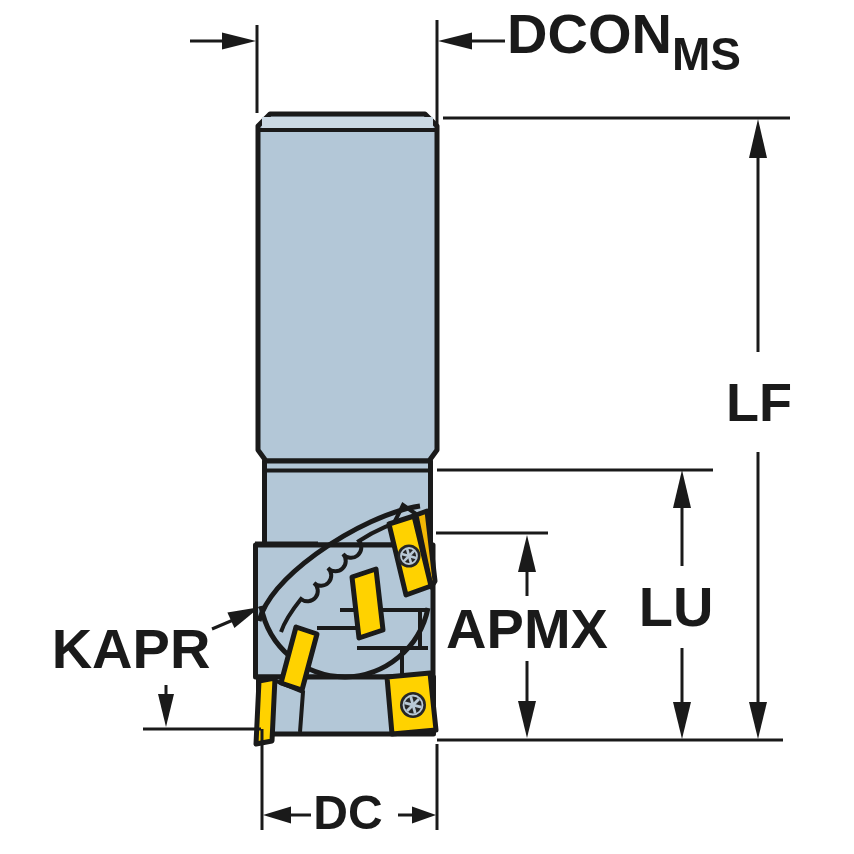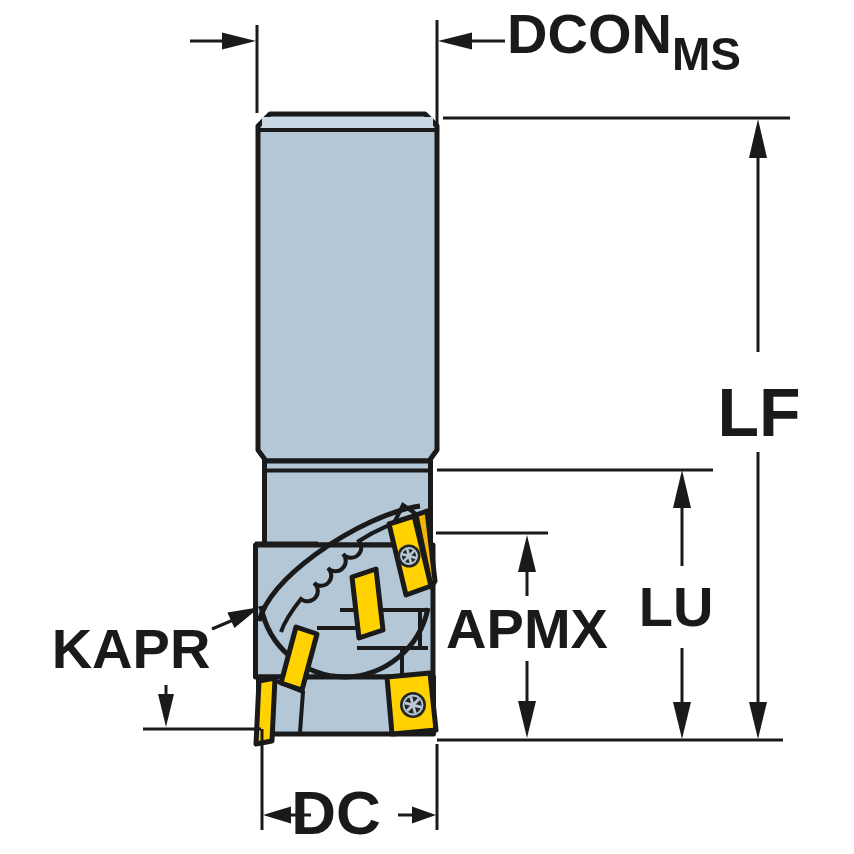--- a/index.html
+++ b/index.html
@@ -149,22 +149,22 @@
         <line class="dim" x1="291" y1="815" x2="311" y2="815"></line>
         <polygon class="f-out" points="263,815 291,806.5 291,823.5"></polygon>
         <line class="dim" x1="398" y1="815" x2="412" y2="815"></line>
         <polygon class="f-out" points="436,815 412,806.5 412,823.5"></polygon>
       </g>
     </g>
   </svg>
 
   <div class="lbl" style="left:507px; top:6px; font-size:56px;"><span>DCON</span><span class="sub">MS</span></div>
 
-  <div class="lbl ctr" style="left:759px; top:412px; font-size:68px;">LF</div>
+  <div class="lbl ctr" style="left:759px; top:402px; font-size:54px;">LF</div>
 
   <div class="lbl ctr" style="left:676px; top:607px; font-size:56px;">LU</div>
 
   <div class="lbl ctr" style="left:131px; top:649px; font-size:56px;">KAPR</div>
 
   <div class="lbl ctr" style="left:527px; top:629px; font-size:56px;">APMX</div>
 
-  <div class="lbl ctr" style="left:336px; top:813px; font-size:62px;">DC</div>
+  <div class="lbl ctr" style="left:348px; top:813px; font-size:48px;">DC</div>
 </div>
 
 </body></html>

